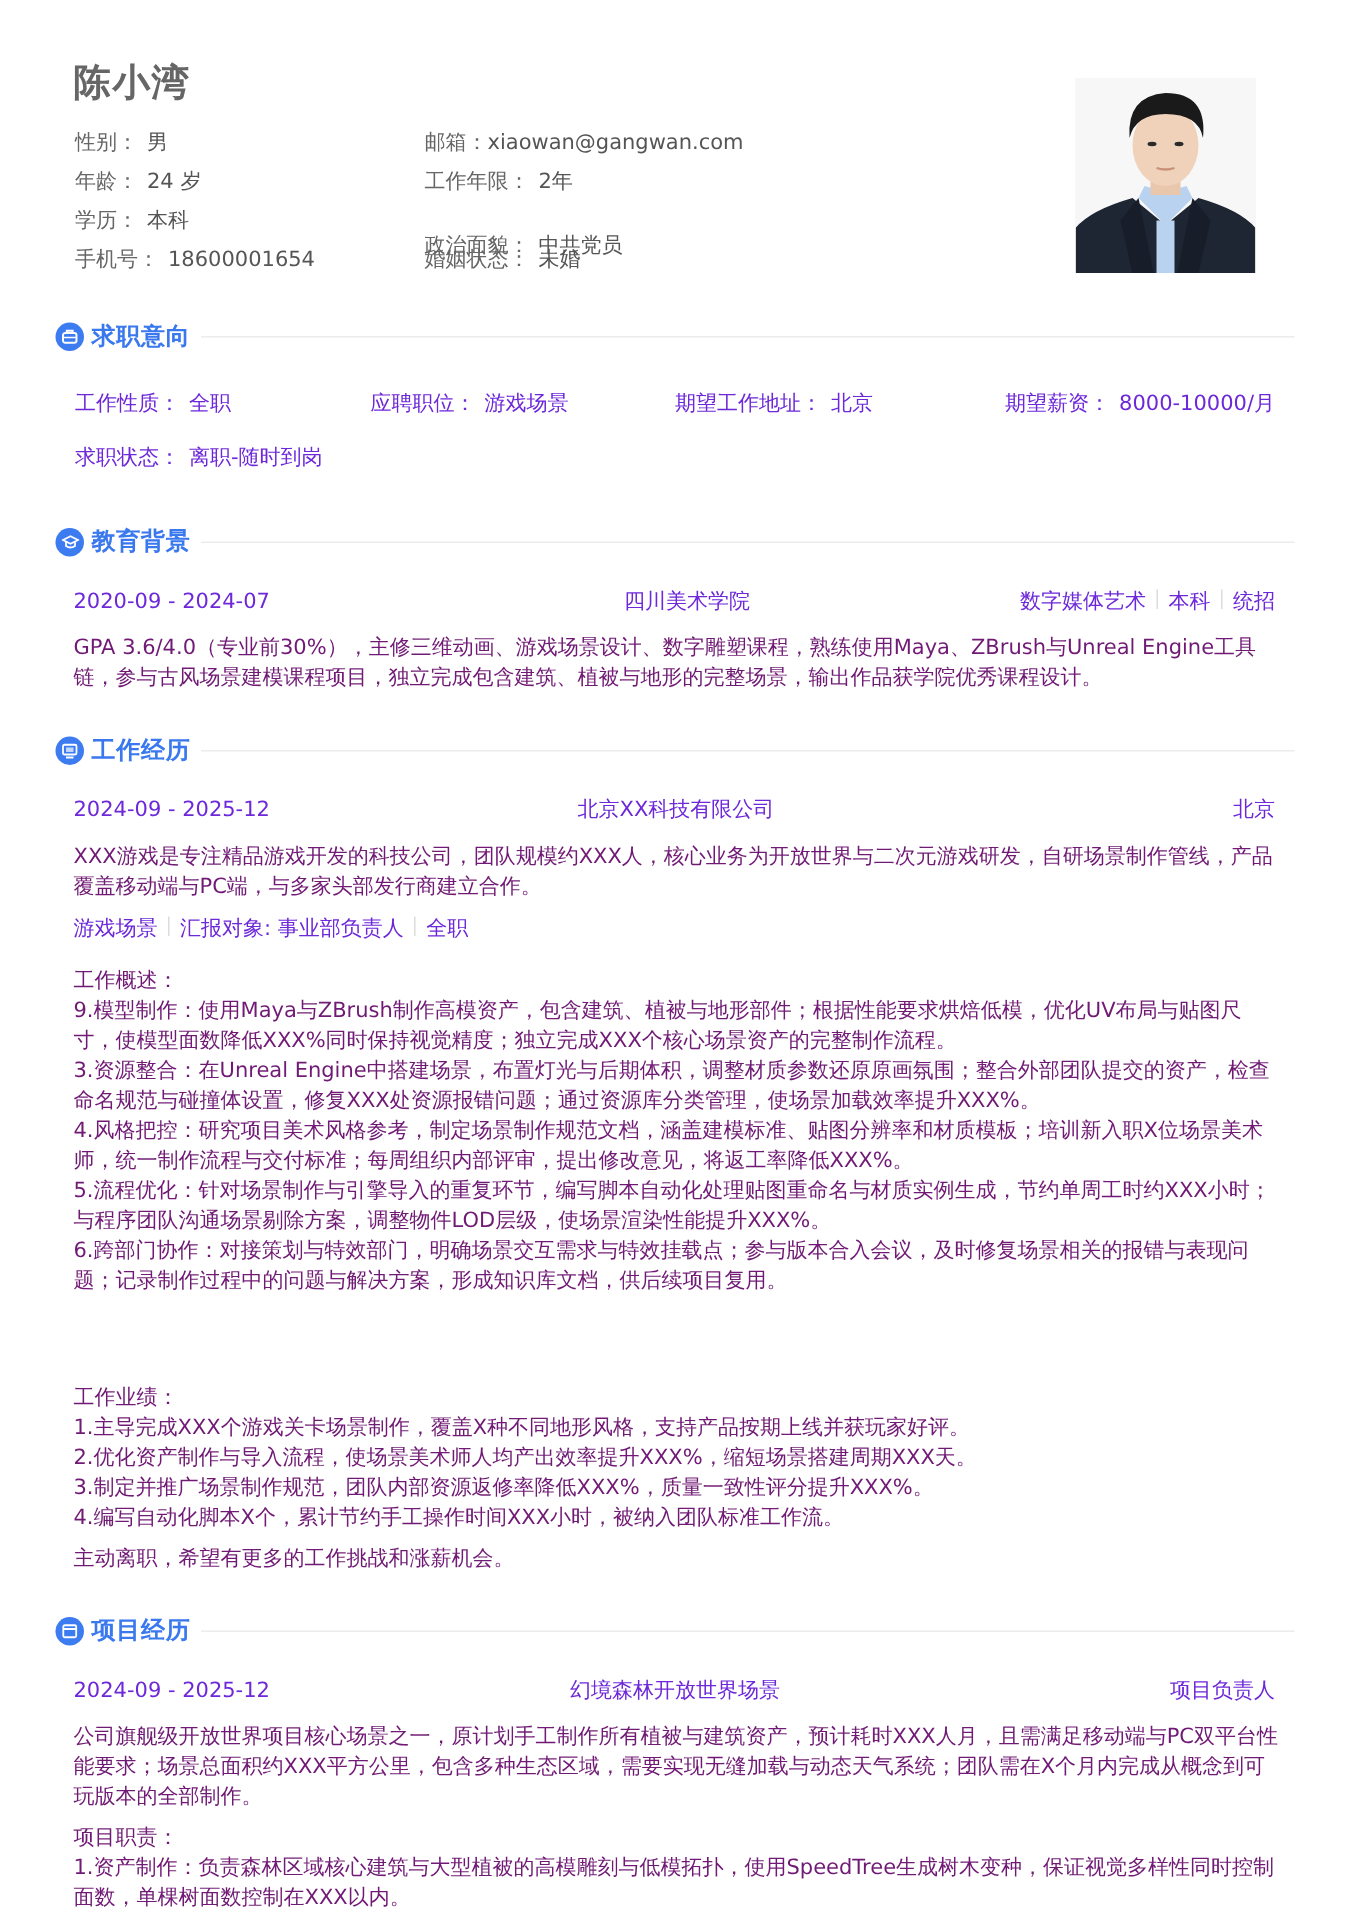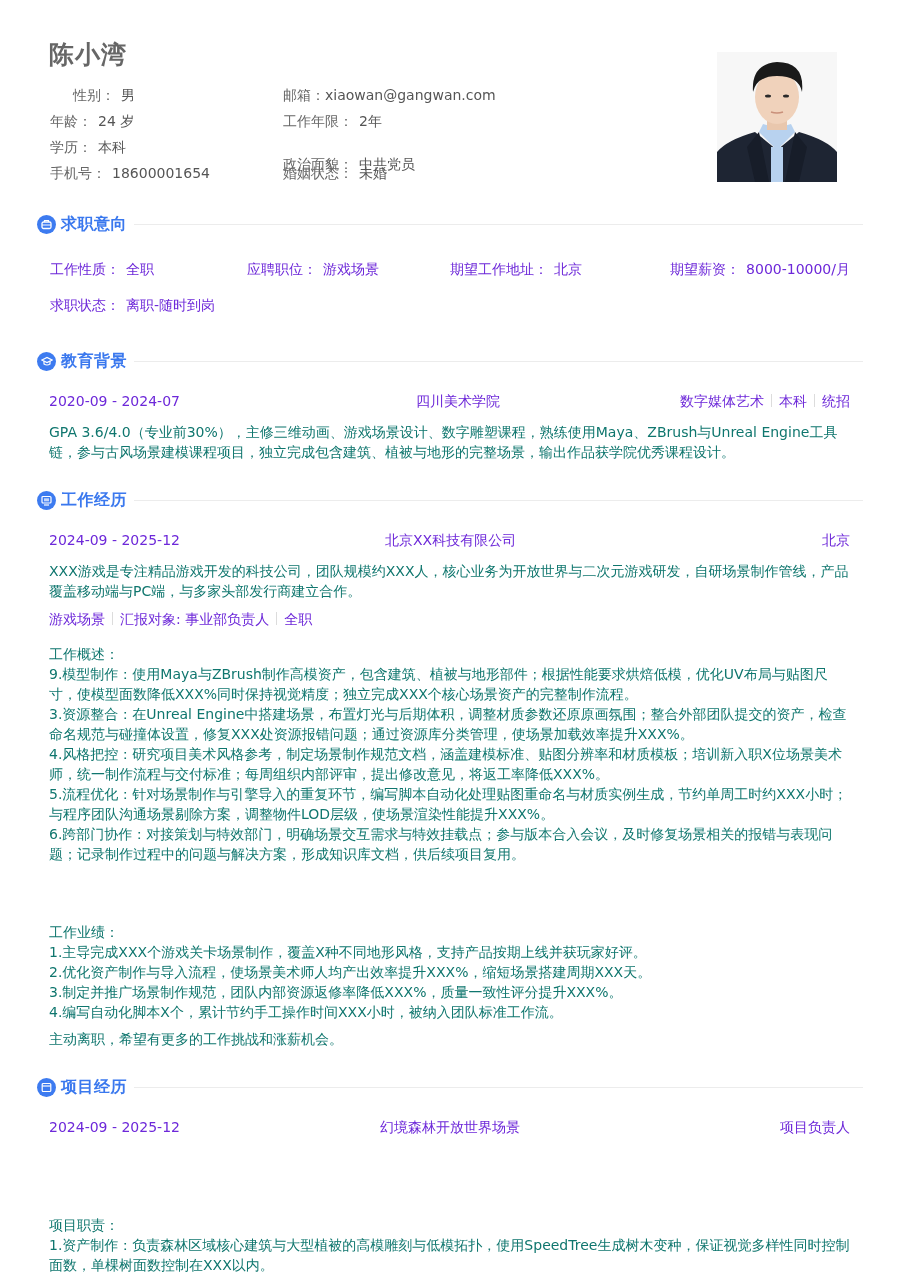--- a/index.html
+++ b/index.html
@@ -35,34 +35,34 @@
     .section-title {
       position: absolute; left: 24px; top: 1px; font-size: 16px; font-weight: bold; color: #3a78ee;
       line-height: 22px; letter-spacing: 0.5px;
     }
     .section-line {
       position: absolute; left: 97px; right: 0; top: 12px; height: 1px; background: #ececec;
     }
 
     .abs { position: absolute; white-space: nowrap; line-height: 20px; font-size: 14px; color: #6d28d9; }
     .para {
-      position: absolute; left: 49px; width: 805px; font-size: 14px; line-height: 20px; color: #0f766e;
+      position: absolute; left: 49px; width: 805px; font-size: 14px; line-height: 20px; color: #701a75;
       white-space: normal; word-break: break-all;
     }
     .sep { display: inline-block; width: 1px; height: 13px; background: #dcdcdc; margin: 0 7px; vertical-align: -1px; }
     .right { text-align: right; }
   </style>
 </head>
 <body>
 
 <div class="page">
 
   <div class="name">陈小湾</div>
 
-  <div class="info-row" style="left:50px;top:85px;margin-left:23px;">
+  <div class="info-row" style="left:50px;top:85px;">
     <span class="lbl">性别：</span><span class="val">男</span>
   </div>
   <div class="info-row" style="left:50px;top:111px;">
     <span class="lbl">年龄：</span><span class="val">24 岁</span>
   </div>
   <div class="info-row" style="left:50px;top:137px;">
     <span class="lbl">学历：</span><span class="val">本科</span>
   </div>
   <div class="info-row" style="left:50px;top:163px;">
     <span class="lbl">手机号：</span><span class="val">18600001654</span>
@@ -201,19 +201,20 @@
         </svg>
     </div>
     <div class="section-title">项目经历</div>
     <div class="section-line"></div>
   </div>
 
   <div class="abs" style="left:49px;top:1117px;">2024-09 - 2025-12</div>
   <div class="abs" style="left:380px;top:1117px;">幻境森林开放世界场景</div>
   <div class="abs right" style="right:50px;top:1117px;">项目负责人</div>
 
+  <div class="para" style="top:1148px;">公司旗舰级开放世界项目核心场景之一，原计划手工制作所有植被与建筑资产，预计耗时XXX人月，且需满足移动端与PC双平台性能要求；场景总面积约XXX平方公里，包含多种生态区域，需要实现无缝加载与动态天气系统；团队需在X个月内完成从概念到可玩版本的全部制作。</div>
 
   <div class="para" style="top:1215px;">
     <div>项目职责：</div>
     <div>1.资产制作：负责森林区域核心建筑与大型植被的高模雕刻与低模拓扑，使用SpeedTree生成树木变种，保证视觉多样性同时控制面数，单棵树面数控制在XXX以内。</div>
   </div>
 
 </div>
 
 </body></html>

